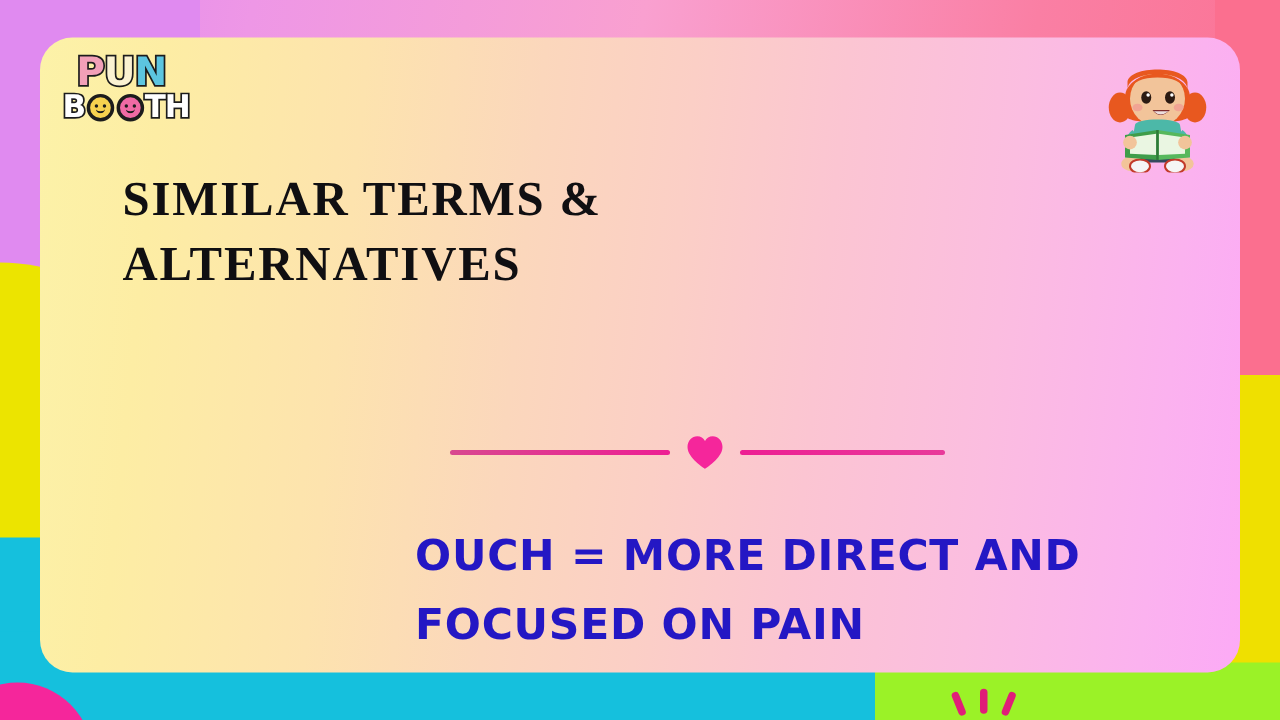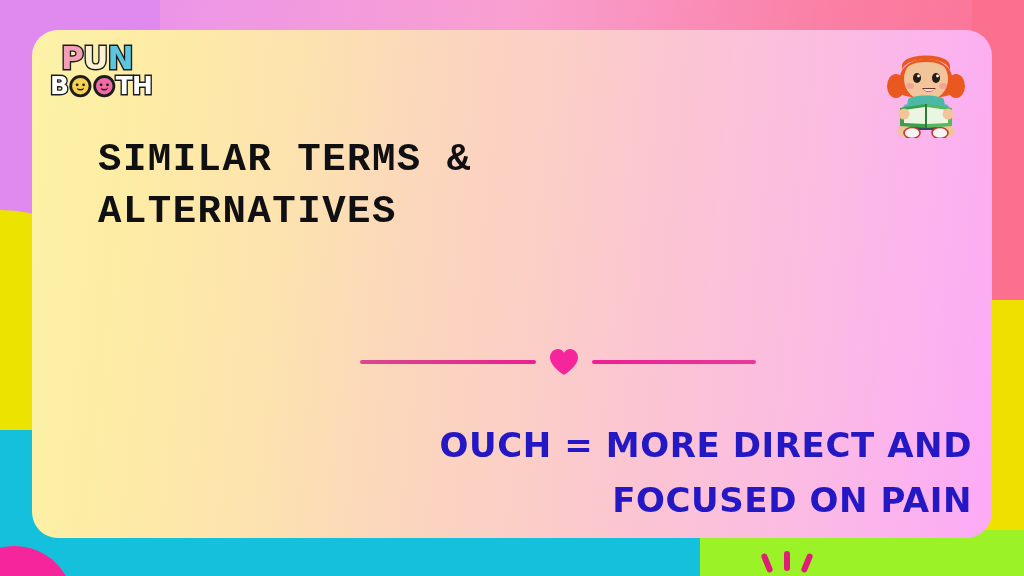--- a/index.html
+++ b/index.html
@@ -124,21 +124,21 @@
   
   #reading-girl {
     position:absolute; right:18px; top:4px;
     width:96px; height:104px;
   }
 
   
   #headline {
     position:absolute; left:66px; top:104px;
     width:560px;
-    font-family:Liberation Mono, monospace;
+    font-family:Liberation Serif, serif;
     font-weight:bold;
     font-size:39px;
     line-height:1.34;
     letter-spacing:1.5px;
     color:#100f12;
     text-transform:uppercase;
   }
 
   
   #divider {
@@ -157,21 +157,21 @@
   }
   #heart-icon {
     position:relative; width:30px; height:28px; margin:0 13px;
   }
   #heart-icon svg { display:block; width:30px; height:28px; }
 
   
   #emphasis {
     position:absolute; left:300px; top:388px;
     width:640px;
-    text-align:right;
+    text-align:left;
     font-family:"DejaVu Sans", sans-serif;
     font-weight:bold;
     font-size:34px;
     line-height:1.63;
     letter-spacing:0.6px;
     color:#2417c4;
     text-transform:uppercase;
   }
 </style>
 </head>

